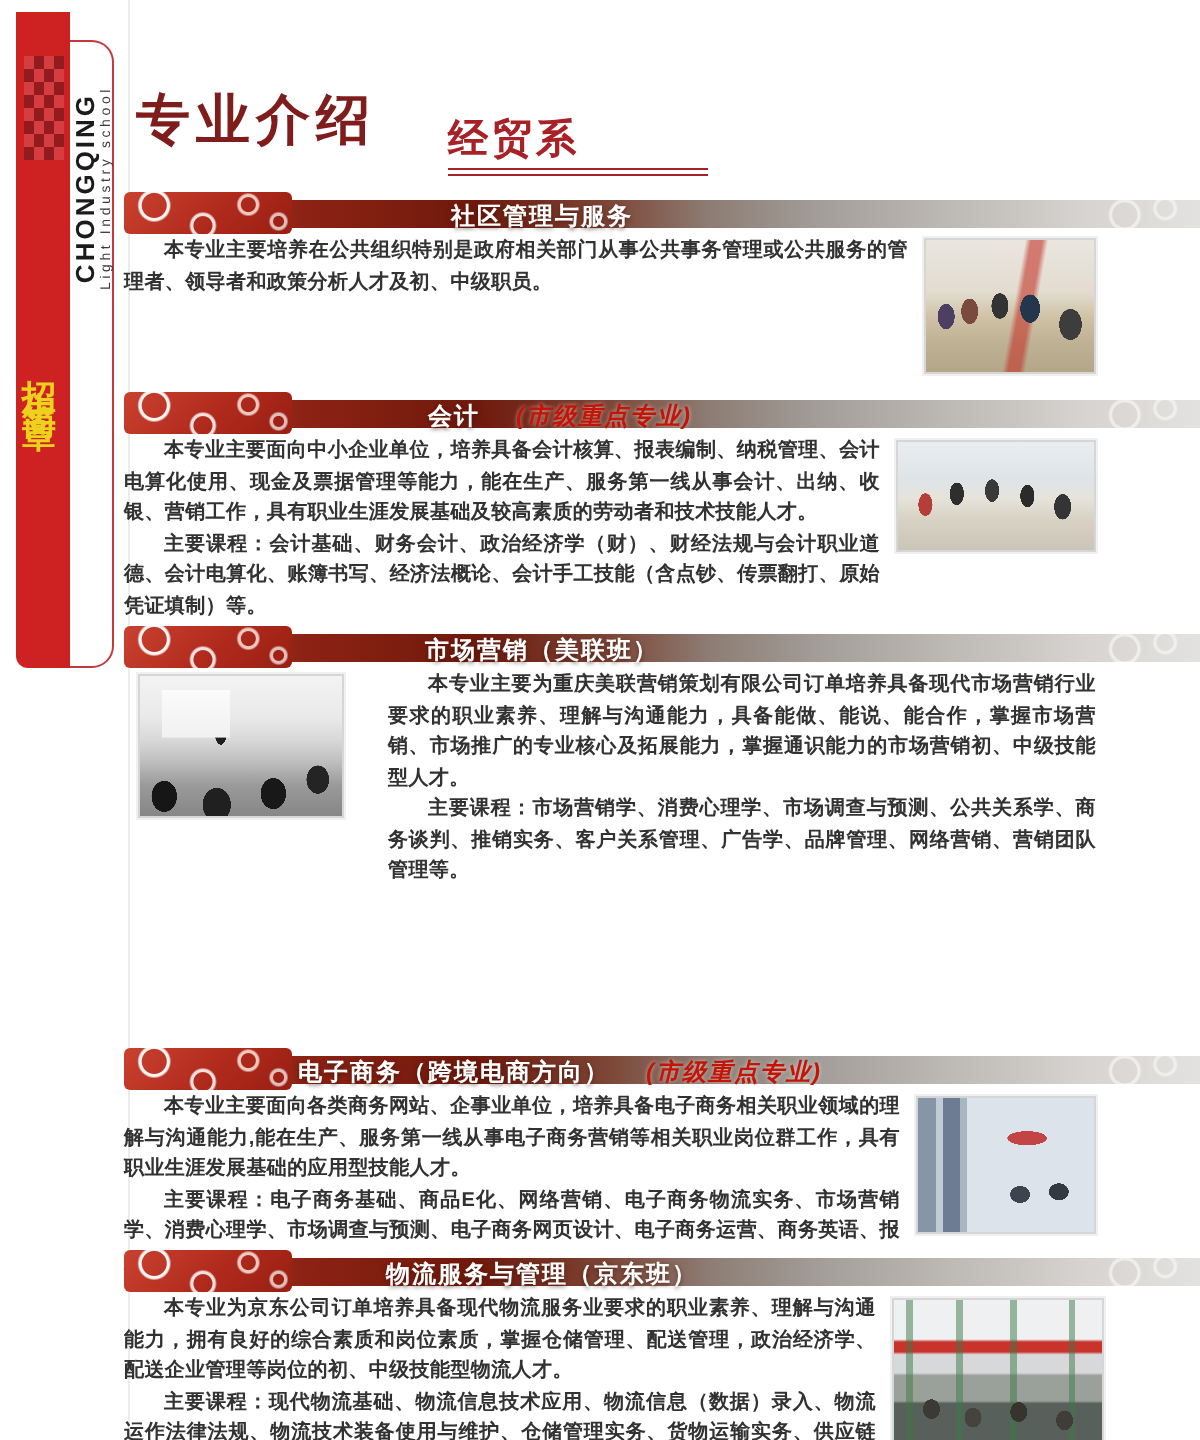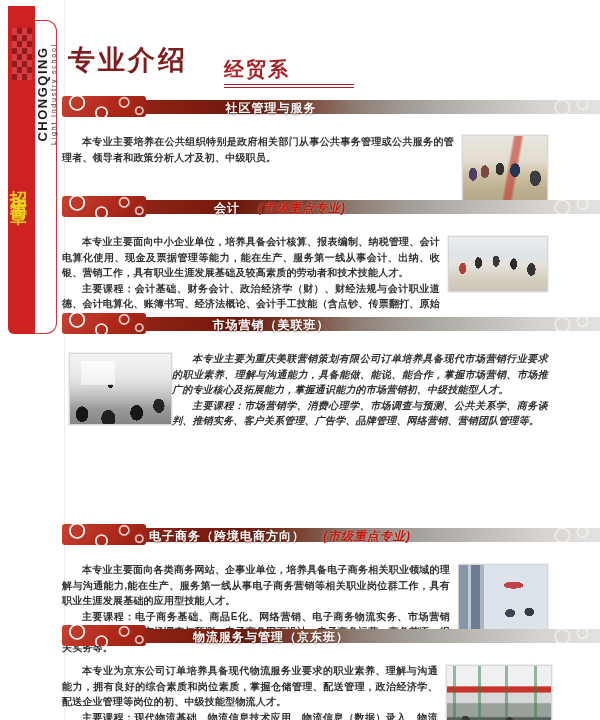--- a/index.html
+++ b/index.html
@@ -45,22 +45,22 @@
       radial-gradient(circle at 30% 55%, transparent 6px, rgba(255,255,255,.55) 6.5px 7.5px, transparent 8.5px),
       radial-gradient(circle at 72% 38%, transparent 4px, rgba(255,255,255,.5) 4.5px 5.5px, transparent 6.5px); }
   .banner-decor { position:absolute; left:-6px; top:-4px; width:84px; height:21px; z-index:2; border-radius:3px;
     background:
       radial-gradient(circle at 18% 32%, transparent 6px, rgba(255,255,255,.95) 6.5px 7.5px, transparent 8.5px),
       radial-gradient(circle at 47% 80%, transparent 4.5px, rgba(255,255,255,.85) 5px 6px, transparent 7px),
       radial-gradient(circle at 74% 30%, transparent 3.5px, rgba(255,240,235,.8) 4px 5px, transparent 6px),
       radial-gradient(circle at 92% 70%, transparent 2.5px, rgba(255,255,255,.7) 3px 4px, transparent 5px),
       linear-gradient(135deg,#ca4130 0%,#b02a1c 55%,#971f12 100%); }
   .banner-tag { color:#c41407; text-shadow:0 0 2px rgba(255,255,255,.55); margin-left:18px;font-style:italic; }
-  .row { display:flex; gap:8px; width:486px; margin-top:20px; }
-  .row.offset { padding-left:7px; gap:0;font-style:italic; }
+  .row { display:flex; gap:8px; width:486px; margin-top:4px; }
+  .row.offset { padding-left:7px; gap:22px; }
   .row.wide { width:490px; }
   .txt { flex:1; font-size:10px; line-height:15.5px; color:#323232; font-weight:600;
     text-align:justify; letter-spacing:.2px; }
   .txt p { text-indent:2em; }
   
   .photo { flex:none; border:1px solid #d6d6d6; box-shadow:0 0 0 1px #f0f0f0; }
   .ph1 { width:86px; height:68px; margin-top:1px;
     background:
       radial-gradient(ellipse 6px 9px at 12% 58%, #4d3f63 0 70%, transparent 71%),
       radial-gradient(ellipse 6px 9px at 26% 54%, #7a4a3f 0 70%, transparent 71%),

